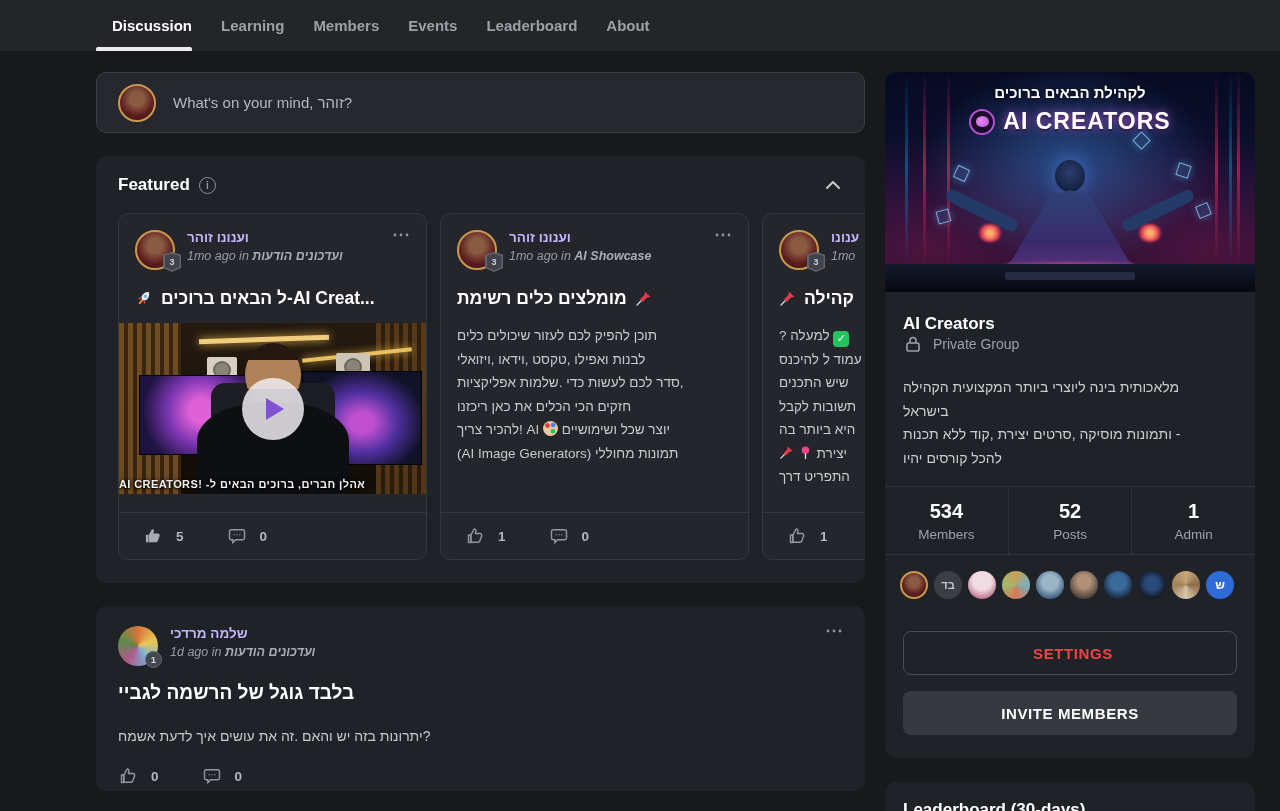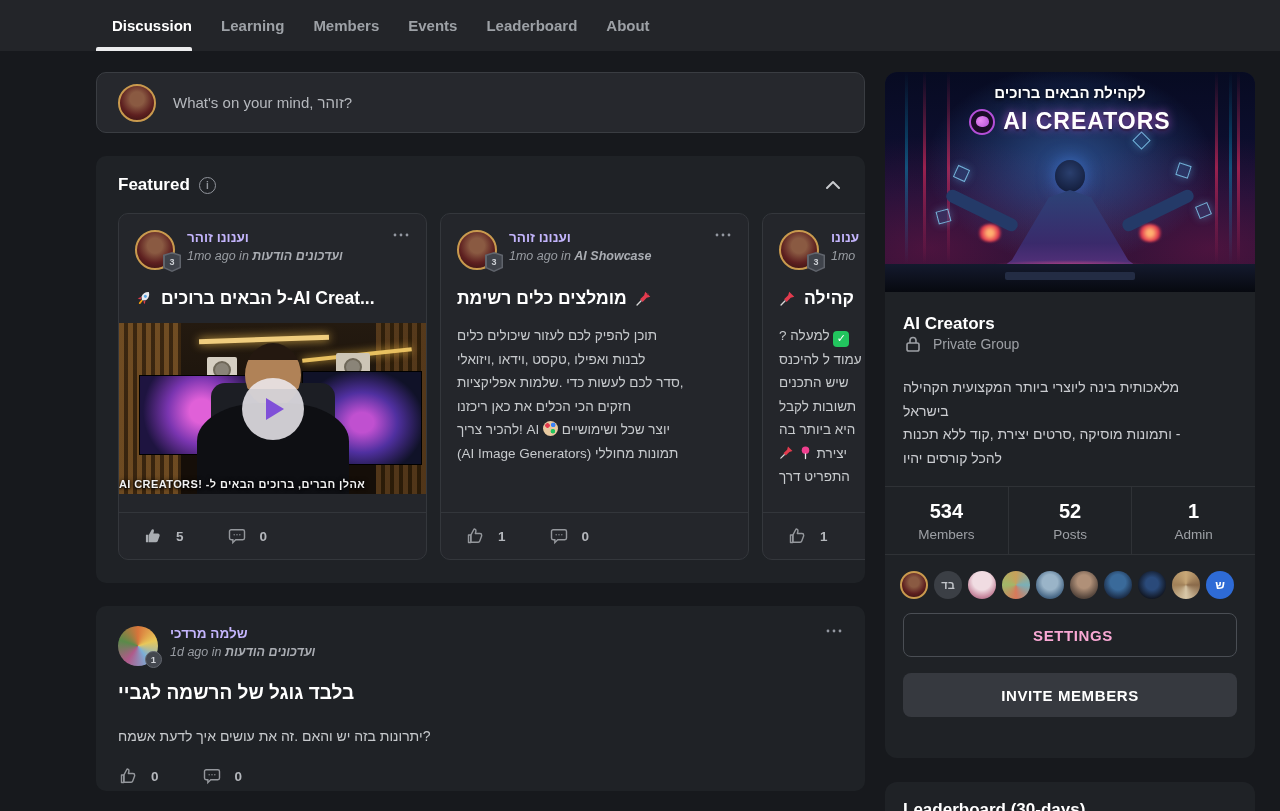--- a/index.html
+++ b/index.html
@@ -158,21 +158,21 @@
   .statsrow{display:flex;margin-top:16px;border-top:1px solid #2f3236;border-bottom:1px solid #2f3236;height:67px;}
   .stat{flex:1;display:flex;flex-direction:column;align-items:center;justify-content:center;gap:4px;cursor:pointer;}
   .stat + .stat{border-left:1px solid #2f3236;}
   .stat-v{font-size:20px;font-weight:700;color:#ffffff;}
   .stat-l{font-size:13.5px;color:#9da0a5;}
   .avrow{display:flex;gap:6px;padding:16px 18px 0 15px;}
   .sav{width:28px;height:28px;border-radius:50%;flex-shrink:0;display:flex;align-items:center;justify-content:center;
     font-size:11px;font-weight:700;color:#c3c6cb;cursor:pointer;}
   .btn{display:flex;align-items:center;justify-content:center;height:44px;margin:0 18px;border-radius:8px;
     font-size:15px;font-weight:700;letter-spacing:.6px;cursor:pointer;box-sizing:border-box;}
-  .btn-settings{margin-top:14px;border:1px solid #4a4e54;color:#f9a8d4;padding-left:6px;}
+  .btn-settings{margin-top:32px;border:1px solid #4a4e54;color:#ef4444;padding-left:6px;}
   .btn-invite{margin-top:16px;background:#36393f;color:#ffffff;}
 
   .lb{left:885px;top:782px;width:370px;height:60px;padding:18px;box-sizing:border-box;border-radius:12px;}
   .lb-title{font-size:17px;font-weight:700;color:#ffffff;}
 
   svg{display:block;}
 </style>
 </head>
 <body>
 

